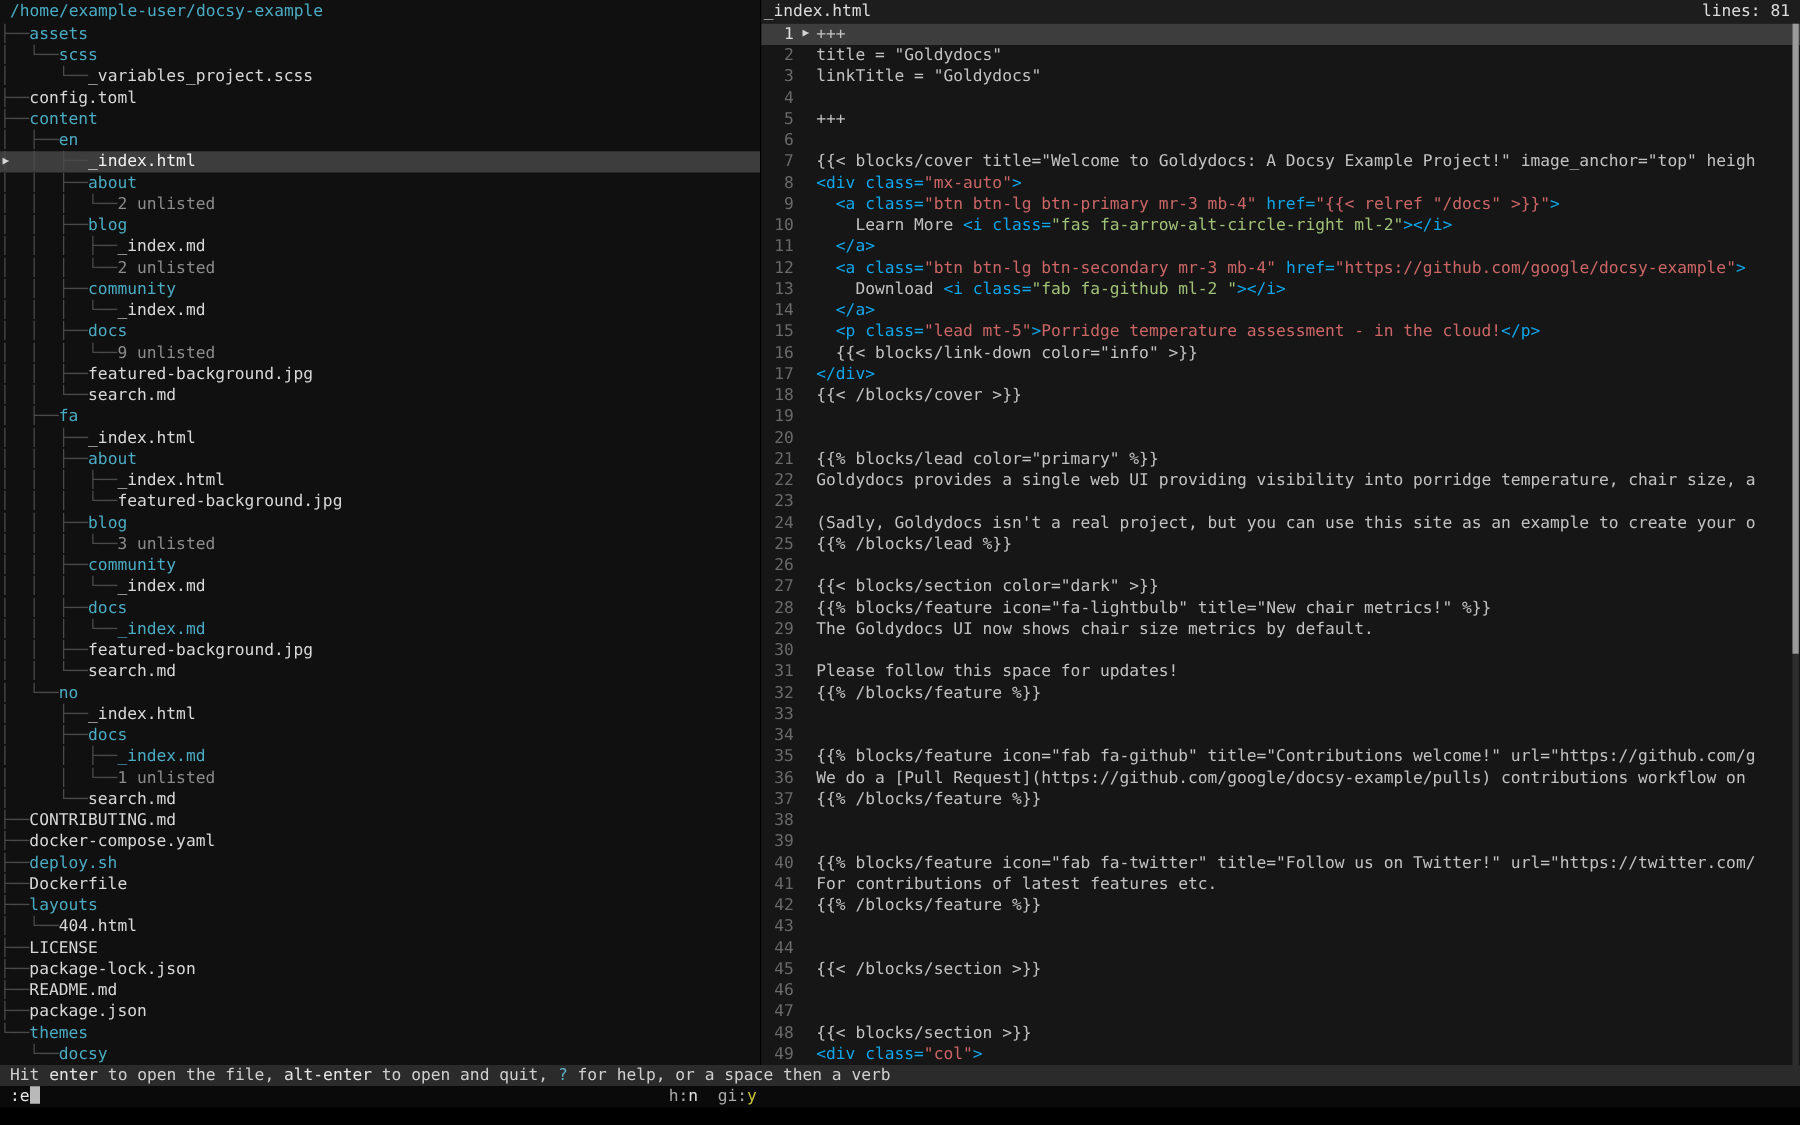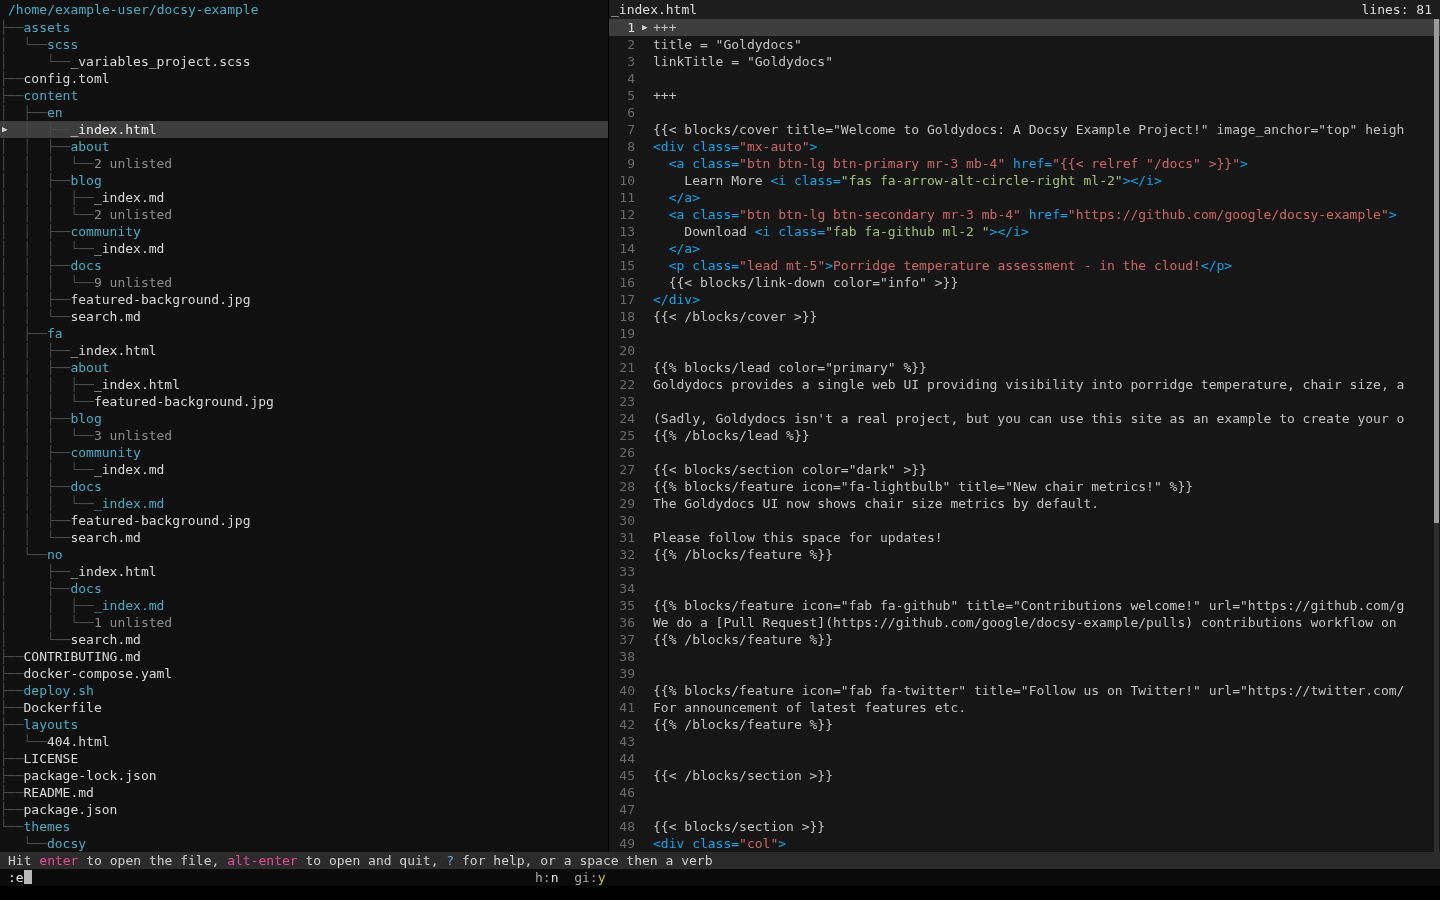--- a/index.html
+++ b/index.html
@@ -32,21 +32,21 @@
   .line-marker { position:absolute; left:3px; top:2px; font-size:9px; line-height:13px; color:#d5d5d5; }
   .cs-d { color:#c2c2c2; }
   .cs-b { color:#0ea5e9; }
   .cs-r { color:#cc6666; }
   .cs-g { color:#a0c177; }
   .sb-track { position:absolute; right:1px; top:19px; width:5px; height:833px; background:#2e2e2e; }
   .sb-thumb { position:absolute; right:1px; top:19px; width:5px; height:504px; background:#9b9b9b; }
   
   .status-bar { position:absolute; left:0; top:852px; width:1440px; height:17px; line-height:17px; padding-left:8px; background:#2b2b2b; white-space:pre; }
   .st-p { color:#cfcfcf; }
-  .st-k { color:#ec4899; }
+  .st-k { color:#e5e5e5; }
   .st-q { color:#5fb3c9; }
   .input-row { position:absolute; left:0; top:869px; width:1440px; height:17px; line-height:17px; background:#0a0a0a; }
   .prompt-wrap { position:absolute; left:8px; white-space:pre; color:#e6e6e6; }
   .cursor { display:inline-block; width:8px; height:14px; background:#b9b9b9; vertical-align:-2px; }
   .toggles { position:absolute; left:535px; white-space:pre; }
   .tg-label { color:#a8a8a8; }
   .tv-n { color:#e0e0e0; }
   .tv-y { color:#c9c43b; }
 </style>
 </head>
@@ -148,21 +148,21 @@
         <div class="code-row"><span class="gutter">31</span><span class="code-text"><span class="cs-d">Please follow this space for updates!</span></span></div>
         <div class="code-row"><span class="gutter">32</span><span class="code-text"><span class="cs-d">{{% /blocks/feature %}}</span></span></div>
         <div class="code-row"><span class="gutter">33</span><span class="code-text"></span></div>
         <div class="code-row"><span class="gutter">34</span><span class="code-text"></span></div>
         <div class="code-row"><span class="gutter">35</span><span class="code-text"><span class="cs-d">{{% blocks/feature icon="fab fa-github" title="Contributions welcome!" url="https://github.com/g</span></span></div>
         <div class="code-row"><span class="gutter">36</span><span class="code-text"><span class="cs-d">We do a [Pull Request](https://github.com/google/docsy-example/pulls) contributions workflow on </span></span></div>
         <div class="code-row"><span class="gutter">37</span><span class="code-text"><span class="cs-d">{{% /blocks/feature %}}</span></span></div>
         <div class="code-row"><span class="gutter">38</span><span class="code-text"></span></div>
         <div class="code-row"><span class="gutter">39</span><span class="code-text"></span></div>
         <div class="code-row"><span class="gutter">40</span><span class="code-text"><span class="cs-d">{{% blocks/feature icon="fab fa-twitter" title="Follow us on Twitter!" url="https://twitter.com/</span></span></div>
-        <div class="code-row"><span class="gutter">41</span><span class="code-text"><span class="cs-d">For announcement of latest features etc.</span></span></div>
+        <div class="code-row"><span class="gutter">41</span><span class="code-text"><span class="cs-d">For contributions of latest features etc.</span></span></div>
         <div class="code-row"><span class="gutter">42</span><span class="code-text"><span class="cs-d">{{% /blocks/feature %}}</span></span></div>
         <div class="code-row"><span class="gutter">43</span><span class="code-text"></span></div>
         <div class="code-row"><span class="gutter">44</span><span class="code-text"></span></div>
         <div class="code-row"><span class="gutter">45</span><span class="code-text"><span class="cs-d">{{&lt; /blocks/section &gt;}}</span></span></div>
         <div class="code-row"><span class="gutter">46</span><span class="code-text"></span></div>
         <div class="code-row"><span class="gutter">47</span><span class="code-text"></span></div>
         <div class="code-row"><span class="gutter">48</span><span class="code-text"><span class="cs-d">{{&lt; blocks/section &gt;}}</span></span></div>
         <div class="code-row"><span class="gutter">49</span><span class="code-text"><span class="cs-b">&lt;div class=</span><span class="cs-r">"col"</span><span class="cs-b">&gt;</span></span></div>
       </div>
     <div class="sb-track"></div>

